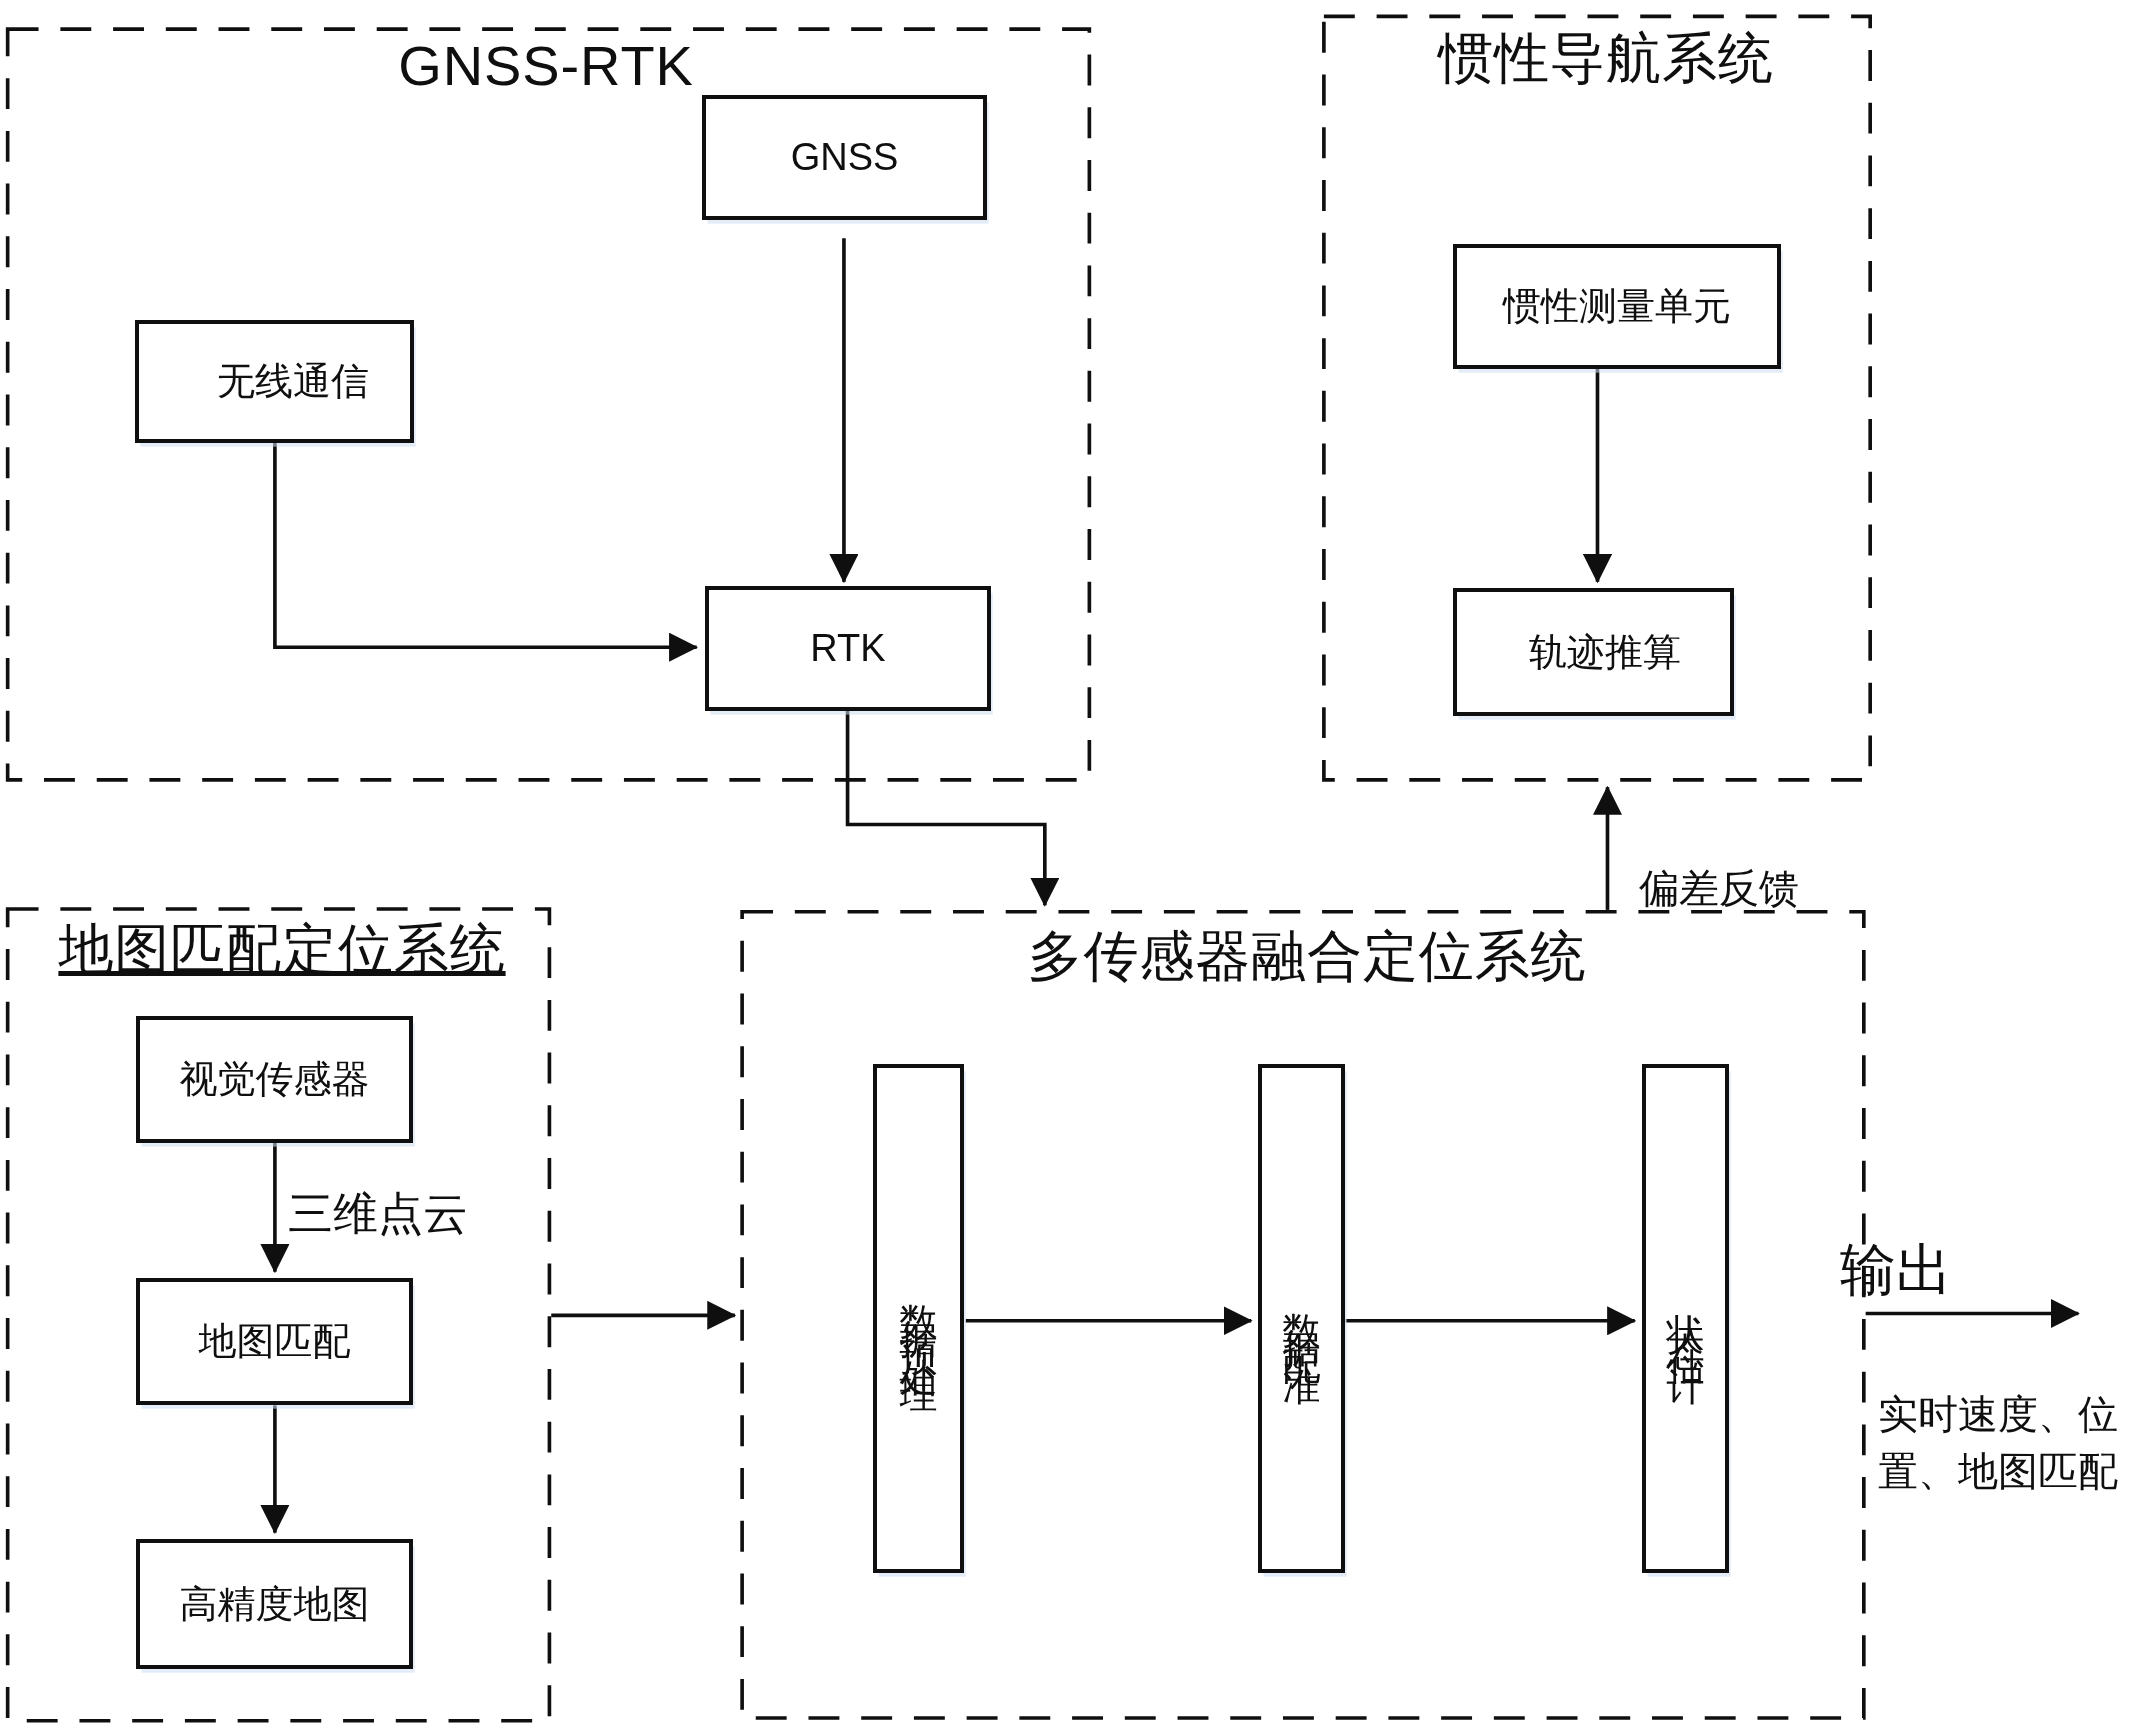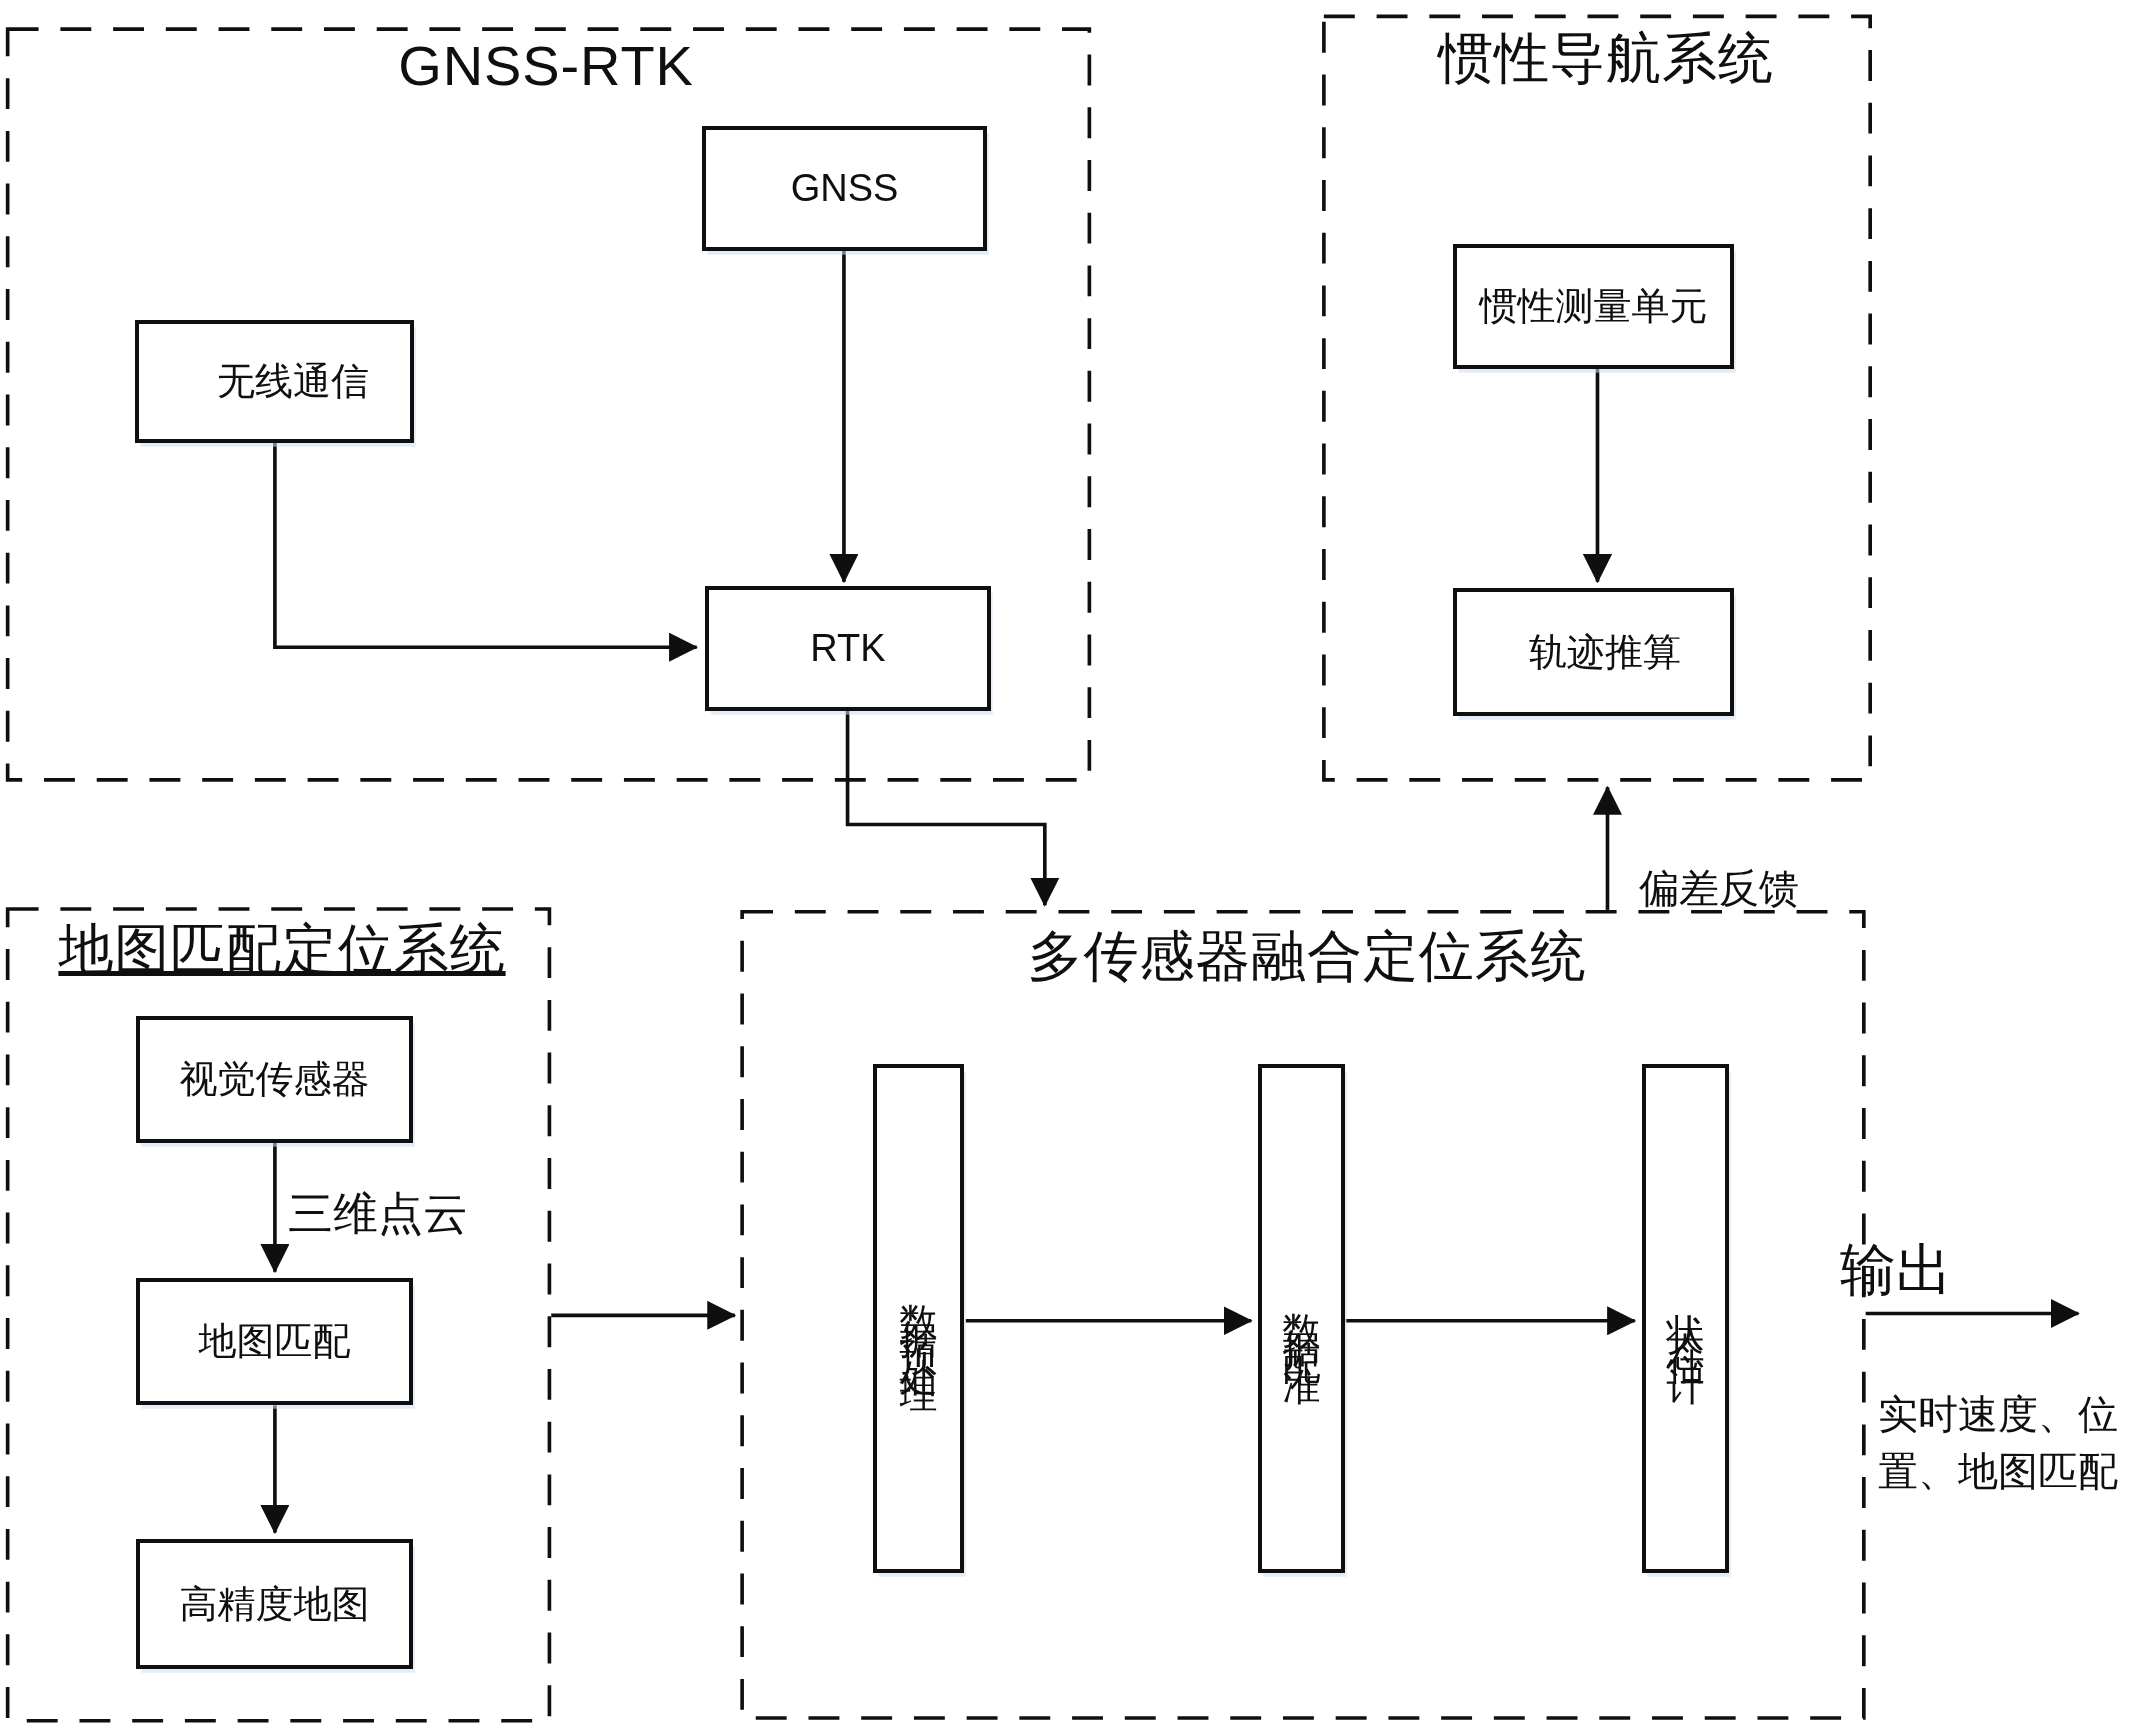--- a/index.html
+++ b/index.html
@@ -86,24 +86,24 @@
     <line x1="1480" y1="1453" x2="1798" y2="1453"></line>
     <line x1="2052" y1="1445" x2="2286" y2="1445"></line>
   </g>
 </svg>
 
 <div class="group-title" style="left:546px;  top:33px;   font-size:56px;">GNSS-RTK</div>
 <div class="group-title" style="left:1606px; top:22px;   font-size:55px;">惯性导航系统</div>
 <div class="group-title" style="left:282px;  top:913px; font-size:55px;text-decoration:underline;">地图匹配定位系统</div>
 <div class="group-title" style="left:1307px; top:920px; font-size:55px;">多传感器融合定位系统</div>
 
-<div class="node" style="left:702px;  top:126px;  width:285px; height:125px;">GNSS</div>
+<div class="node" style="left:702px;  top:95px;  width:285px; height:125px;">GNSS</div>
 <div class="node" style="left:135px;  top:320px;  width:279px; height:123px;padding-left:37px;">无线通信</div>
 <div class="node" style="left:705px;  top:586px;  width:286px; height:125px;">RTK</div>
-<div class="node" style="left:1453px; top:244px;  width:281px; height:125px;">惯性测量单元</div>
+<div class="node" style="left:1453px; top:244px;  width:328px; height:125px;">惯性测量单元</div>
 <div class="node" style="left:1453px; top:588px;  width:281px; height:128px;padding-left:23px;">轨迹推算</div>
 <div class="node" style="left:136px;  top:1016px; width:277px; height:127px;">视觉传感器</div>
 <div class="node" style="left:136px;  top:1278px; width:277px; height:127px;">地图匹配</div>
 <div class="node" style="left:136px;  top:1539px; width:277px; height:130px;">高精度地图</div>
 
 <div class="node vnode" style="left:873px;  top:1064px; width:91px; height:509px;">数据预处理</div>
 <div class="node vnode" style="left:1258px; top:1064px; width:87px;  height:509px;">数据配准</div>
 <div class="node vnode" style="left:1642px; top:1064px; width:87px;  height:509px;">状态估计</div>
 
 <div class="lbl centered" style="left:378px;  top:1184px; font-size:45px;">三维点云</div>

